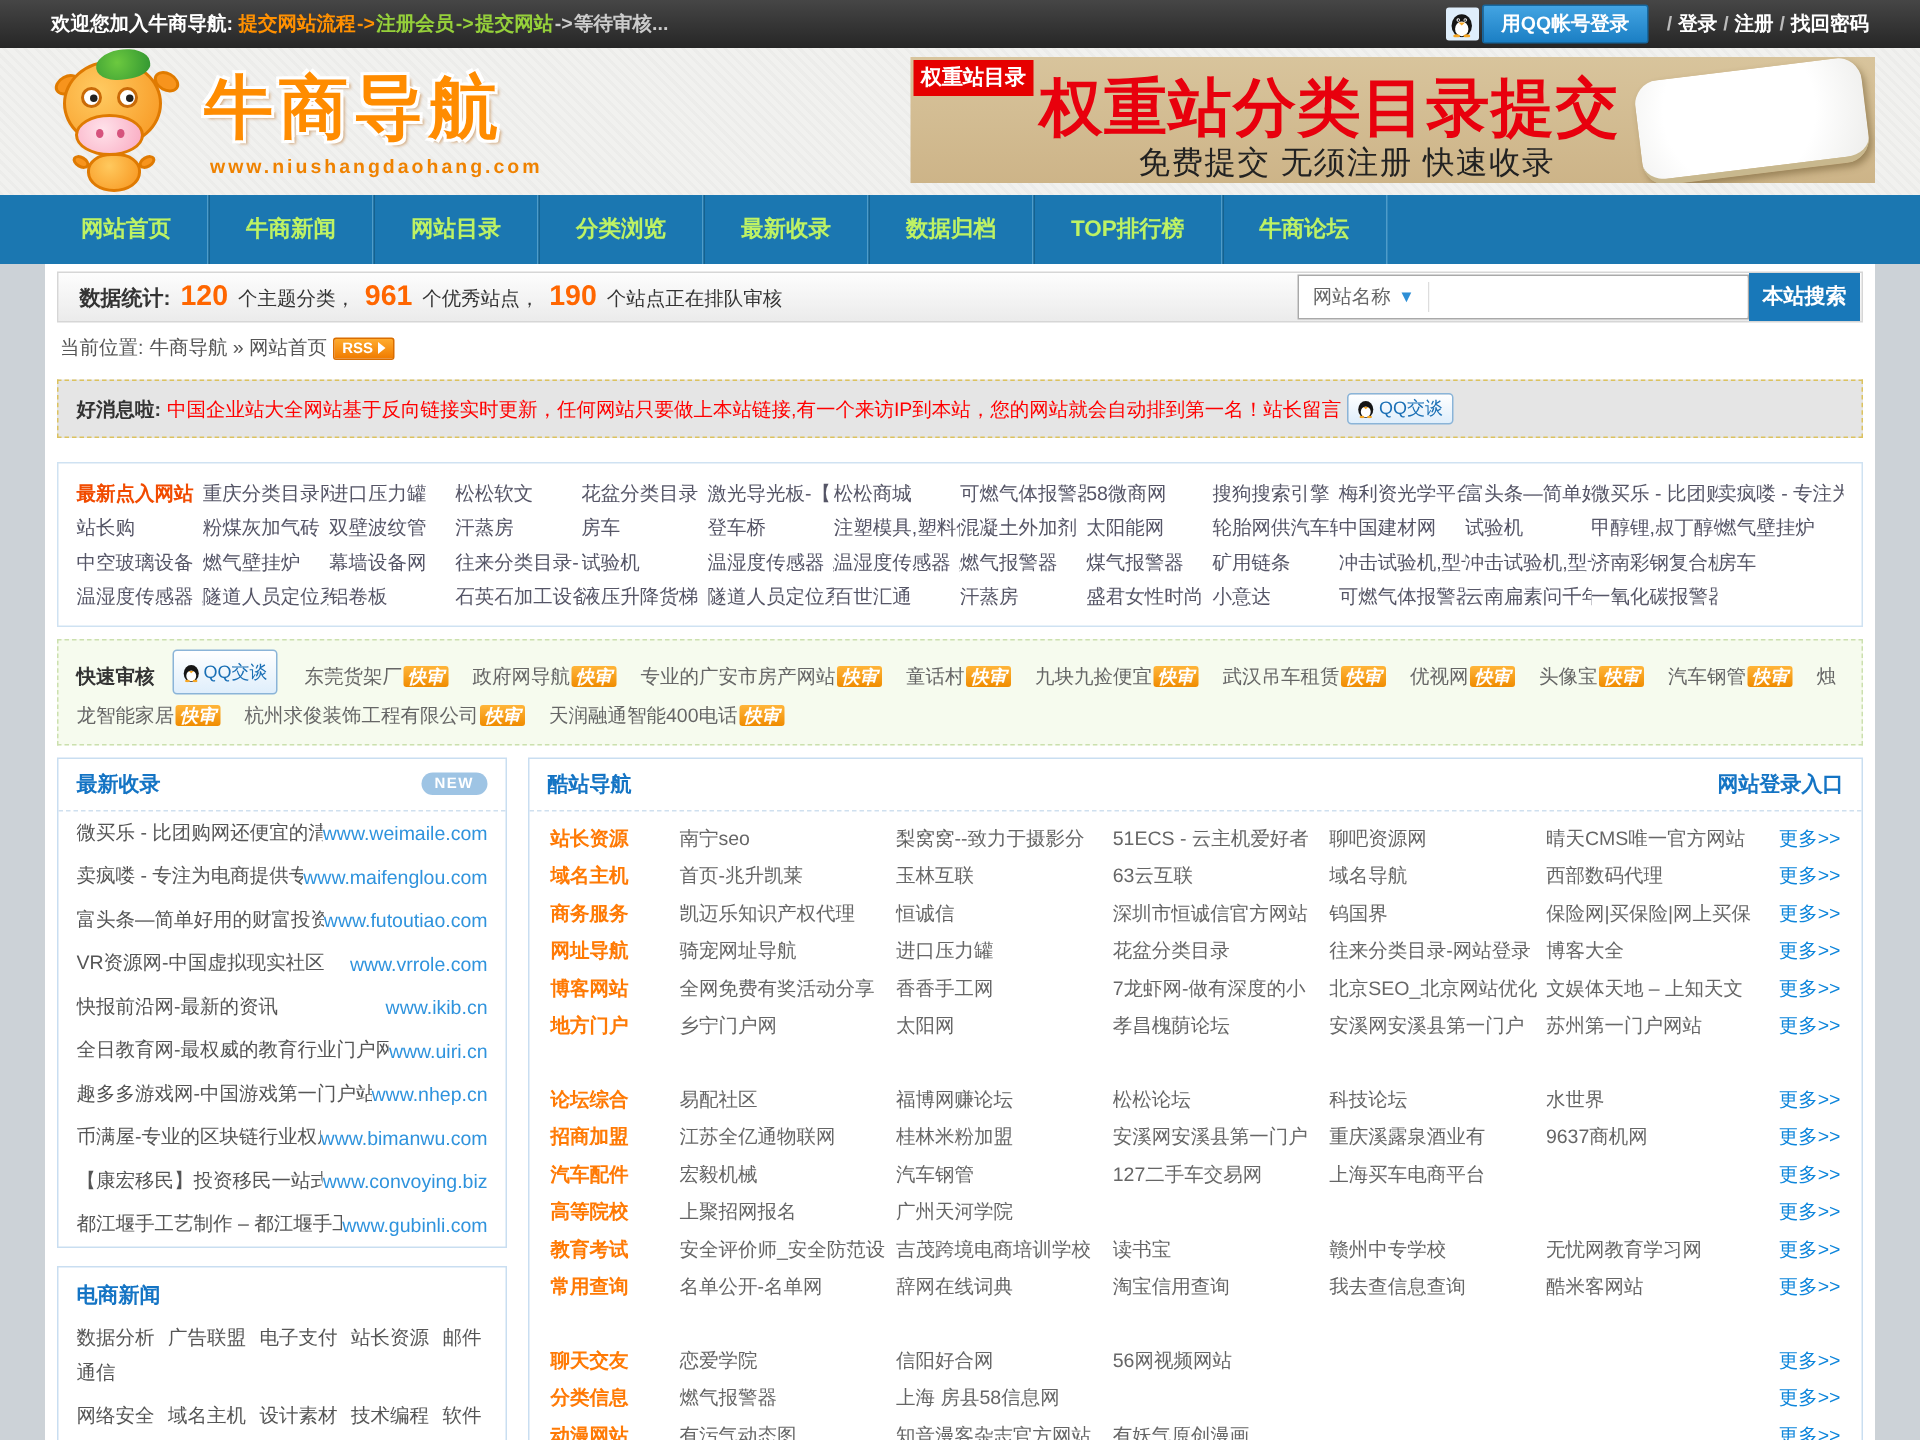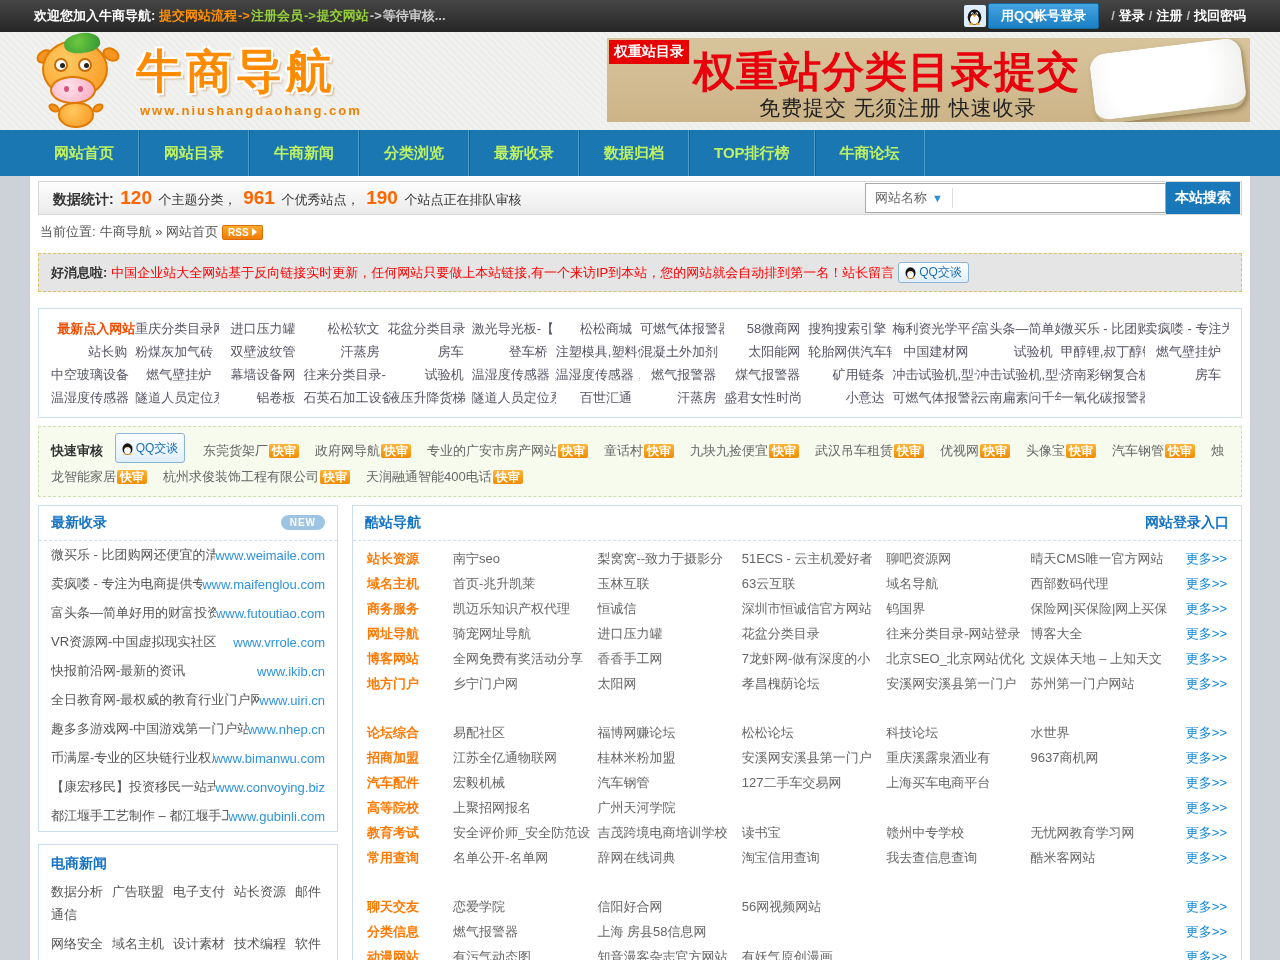--- a/index.html
+++ b/index.html
@@ -84,31 +84,31 @@
     font-size:10px; font-weight:bold; padding:1px 5px; border-radius:2px; border:1px solid #d96d00; }
   .rss-tri { width:0; height:0; border-left:5px solid #fff; border-top:4px solid transparent; border-bottom:4px solid transparent; margin-left:3px; }
 
   .notice { margin-top:6px; border:1px dashed #dcc25e; background:#e5e5e5; padding:8px 12px;
     font-size:13px; display:flex; align-items:center; gap:4px; white-space:nowrap; overflow:hidden; }
   .notice .lbl { font-weight:bold; color:#333; }
   .notice .txt { color:#f00;text-align:center; }
   .qq-chat { display:inline-flex; align-items:center; gap:3px; border:1px solid #8ab4d8;
     background:linear-gradient(#ffffff,#dfeefb); padding:1px 6px; border-radius:3px; font-size:12px; color:#1a6fb5; }
 
-  .latest-box { margin-top:16px; border:1px solid #cfe2f2; padding:8px 12px;text-align:right; }
+  .latest-box { margin-top:16px; border:1px solid #cfe2f2; padding:8px 12px; }
   .li-row { display:grid; grid-template-columns:repeat(14,1fr); line-height:23px; }
   .li-cell { font-size:13px; color:#556; white-space:nowrap; overflow:hidden; padding-right:8px; cursor:pointer; }
   .li-label { font-size:13px; font-weight:bold; color:#f14b00; white-space:nowrap; }
 
   .fast-box { margin-top:8px; background:#f6fbee; border:1px dashed #cbe0ae; padding:6px 12px;
     font-size:13px; line-height:26px; color:#333; }
   .fast-box .lbl { font-weight:bold; margin-right:8px; }
   .fr-item { color:#666; margin-right:16px; cursor:pointer; }
   .fr-badge { background:linear-gradient(#ffb53a,#f08c00); color:#fff; font-size:12px; font-weight:bold;
-    padding:0 3px; border-radius:2px; margin-left:1px; }
+    padding:0 3px; border-radius:2px; margin-left:1px;font-style:italic; }
   .fast-box .qq-chat { margin-right:14px; }
 
   .cols { display:flex; gap:14px; margin-top:8px; align-items:flex-start; }
   .left-col { width:300px; flex:none; }
   .box { border:1px solid #c9def1; background:#fff; }
   .box-head { display:flex; align-items:center; justify-content:space-between; padding:8px 12px;
     border-bottom:1px dashed #cfe0ef; }
   .box-title { font-size:14px; font-weight:bold; color:#1474c4; }
   .new-badge { background:#9ec4e4; color:#fff; font-size:10px; font-weight:bold; padding:2px 9px; border-radius:9px; letter-spacing:1px; }
   .nw-row { display:flex; align-items:center; height:29px; padding:0 12px; }
@@ -187,22 +187,22 @@
       <span class="banner-title">权重站分类目录提交</span>
       <span class="banner-sub">免费提交 无须注册 快速收录</span>
       <span class="lamp"></span>
     </div>
   </div>
 </div>
 
 <div class="nav">
   <div class="container nav-inner" id="nav">
       <div class="nav-item">网站首页</div>
+      <div class="nav-item">牛商新闻</div>
       <div class="nav-item">网站目录</div>
-      <div class="nav-item">牛商新闻</div>
       <div class="nav-item">分类浏览</div>
       <div class="nav-item">最新收录</div>
       <div class="nav-item">数据归档</div>
       <div class="nav-item">TOP排行榜</div>
       <div class="nav-item">牛商论坛</div>
     </div>
 </div>
 
 <div class="page">
 

